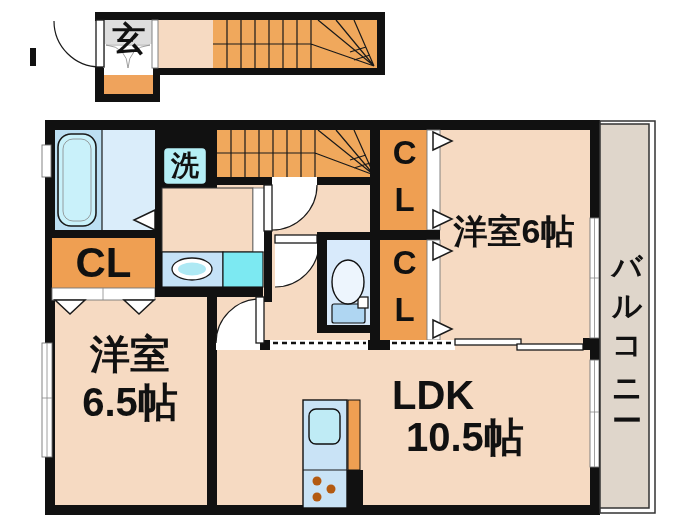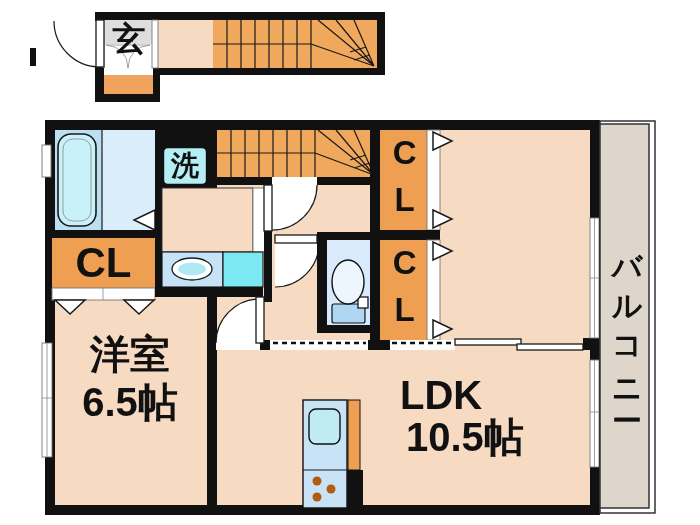--- a/index.html
+++ b/index.html
@@ -210,22 +210,23 @@
 <div class="lbl" style="left:103px;top:22px;width:52px;height:34px;font-size:33px;">玄</div>
 
 <div class="lbl" style="left:163px;top:147px;width:44px;height:38px;font-size:28px;">洗</div>
 
 <div class="lbl" style="left:52px;top:240px;width:103px;height:46px;font-size:42px;">CL</div>
 
 <div class="lbl vtext" style="left:382px;top:132px;width:44px;height:98px;font-size:33px;letter-spacing:10px;">CL</div>
 
 <div class="lbl vtext" style="left:382px;top:242px;width:44px;height:98px;font-size:33px;letter-spacing:10px;">CL</div>
 
+<div class="lbl" style="left:436px;top:211px;width:156px;height:42px;font-size:34px;">洋室6帖</div>
 
 <div class="lbl vtext" style="left:600px;top:200px;width:55px;height:245px;font-size:30px;letter-spacing:9px;">バルコニー</div>
 
 <div class="lbl" style="left:53px;top:332px;width:154px;height:44px;font-size:40px;">洋室</div>
 <div class="lbl" style="left:53px;top:380px;width:154px;height:44px;font-size:40px;text-align:right;">6.5帖</div>
 
-<div class="lbl" style="left:400px;top:374px;width:170px;height:42px;font-size:40px;justify-content:flex-start;">LDK</div>
+<div class="lbl" style="left:392px;top:374px;width:170px;height:42px;font-size:40px;justify-content:flex-start;">LDK</div>
 <div class="lbl" style="left:390px;top:416px;width:170px;height:42px;font-size:40px;justify-content:flex-start;margin-left:16px;">10.5帖</div>
 
 </div>
 
 </body></html>

